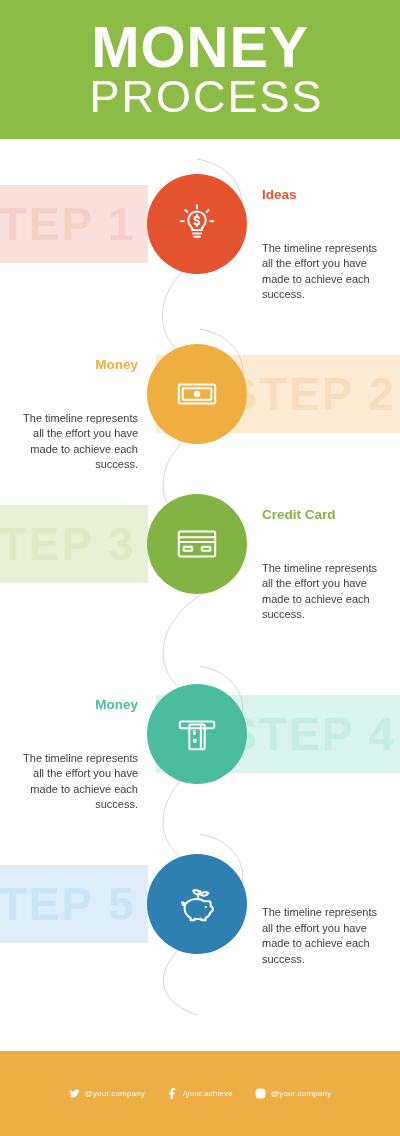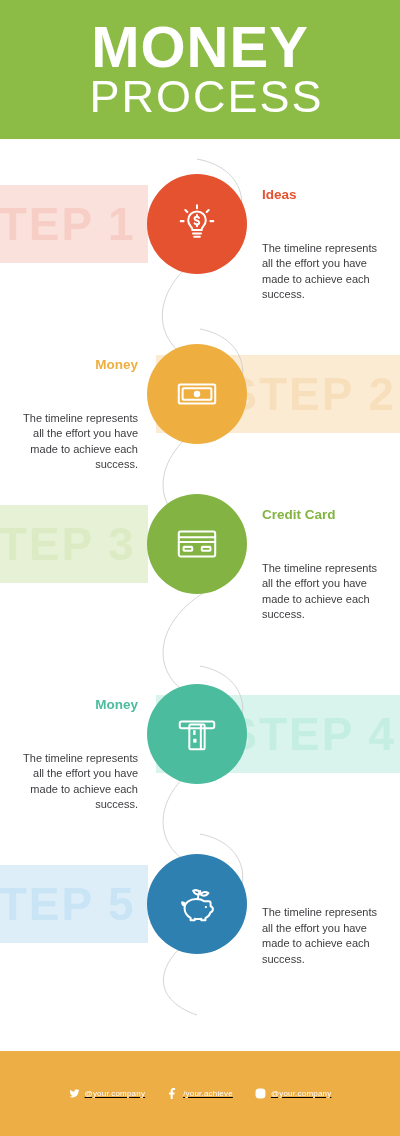--- a/index.html
+++ b/index.html
@@ -83,21 +83,21 @@
   .connector { position:absolute; left:0; top:0; width:400px; height:897px;
                pointer-events:none; z-index:1; }
 
   
   .footer {
     position:absolute; left:0; bottom:0; width:400px; height:85px;
     background:#EDAE45;
     display:flex; align-items:center; justify-content:center;
     gap:22px;
   }
-  .social { display:flex; align-items:center; gap:5px;text-decoration:underline; }
+  .social { display:flex; align-items:center; gap:5px; }
   .social svg { width:11px; height:11px; display:block; fill:#ffffff; }
   .social-label {
     color:#ffffff; font-size:8px; letter-spacing:0.2px;
     font-family:"Liberation Sans", sans-serif;
   }
 </style>
 </head>
 <body>
 
 <div class="page">

